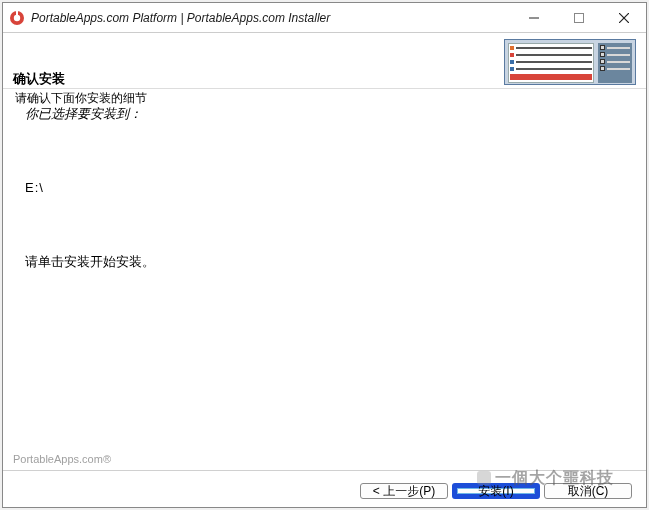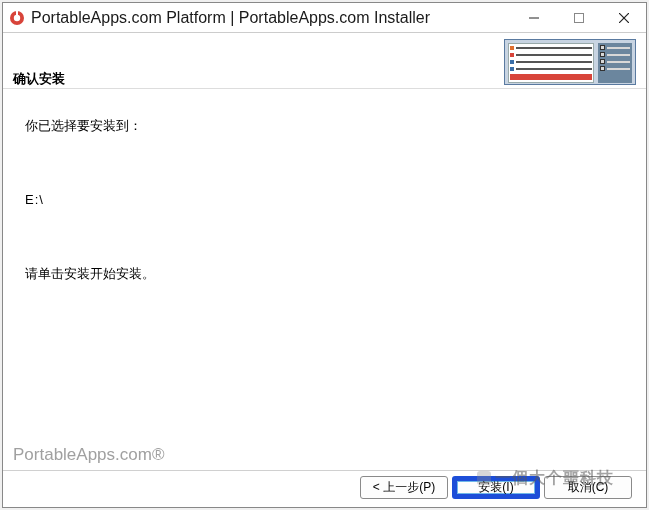--- a/index.html
+++ b/index.html
@@ -6,21 +6,21 @@
   html, body { width: 649px; height: 510px; font-family: "Microsoft YaHei", "Segoe UI", Tahoma, sans-serif; background: #f0f0f0; }
   .window {
     width: 645px; height: 506px; margin: 2px; background: #fff;
     border: 1px solid #888; position: relative; display: flex; flex-direction: column;
   }
   .titlebar {
     height: 30px; display: flex; align-items: center; padding-left: 6px;
     background: #fff; border-bottom: 1px solid #ccc;
   }
   .titlebar-icon { width: 16px; height: 16px; margin-right: 6px; }
-  .titlebar-title { font-size: 16px; color: #1a1a1a; flex: 1; }
+  .titlebar-title { font-size: 12px; color: #1a1a1a; flex: 1; font-style: italic; }
   .win-controls { display: flex; height: 100%; }
   .win-btn { width: 45px; height: 100%; display: flex; align-items: center; justify-content: center; color: #333; }
   .win-btn svg { width: 10px; height: 10px; }
 
   .header {
     height: 56px; background: #fff; border-bottom: 1px solid #ddd;
     display: flex; align-items: flex-start; padding: 6px 10px; position: relative;
   }
   .header-text { flex: 1; }
   .header-title { font-size: 13px; font-weight: bold; color: #000; margin-top: 31px; }
@@ -42,35 +42,35 @@
     display: flex; flex-direction: column; padding: 2px;
   }
   .panel-right .rrow { display: flex; align-items: center; margin-bottom: 2px; }
   .panel-right .rbox { width: 5px; height: 5px; background: #d8d8d8; border: 0.5px solid #333; margin-right: 2px; }
   .panel-right .rtxt { height: 2px; flex: 1; background: #d8d8d8; }
 
   .content {
     flex: 1; padding: 12px 22px; font-size: 13px; color: #000; background: #fff;
   }
   .content p { line-height: 1.4; }
-  .p-chosen { margin-top: 16px; }
+  .p-chosen { margin-top: 4px; font-style: italic; }
   .p-path { margin-top: 56px; letter-spacing: 1px; }
   .p-click { margin-top: 56px; }
 
   .footer-brand {
-    position: absolute; left: 10px; bottom: 42px; font-size: 17px; color: #a0a0a0;
+    position: absolute; left: 10px; bottom: 42px; font-size: 11px; color: #a0a0a0;
   }
   .footer-sep {
     position: absolute; left: 0; right: 0; bottom: 36px; height: 1px; background: #d0d0d0;
   }
   .buttons {
     position: absolute; right: 14px; bottom: 8px; display: flex; gap: 4px;
   }
   .btn {
-    height: 23px; min-width: 88px; padding: 0 10px; font-size: 12px;
+    height: 16px; min-width: 88px; padding: 0 10px; font-size: 12px;
     background: #fdfdfd; border: 1px solid #8a8a8a; border-radius: 3px;
     display: flex; align-items: center; justify-content: center; color: #000;
   }
   .btn.primary { border: 5px solid #1d4ed8; box-shadow: inset 0 0 0 1px #6fb7e8; }
 
   .watermark {
     position: absolute; right: 32px; bottom: 18px; font-size: 16px; color: rgba(90,90,90,0.55);
     font-weight: 700; pointer-events: none; letter-spacing: 1px;
   }
   .watermark .wm-icon { display:inline-block; width:14px;height:14px; border-radius:3px; background: rgba(140,140,140,0.35); vertical-align: -2px; margin-right:4px;}
@@ -105,20 +105,21 @@
             <line x1="0" y1="0" x2="10" y2="10" stroke="#222" stroke-width="1.2"></line>
             <line x1="10" y1="0" x2="0" y2="10" stroke="#222" stroke-width="1.2"></line>
           </svg>
         </div>
     </div>
   </div>
 
   <div class="header">
     <div class="header-text">
       <div class="header-title">确认安装</div>
+      <div class="header-sub">请确认下面你安装的细节</div>
     </div>
     <div class="header-img">
       <div class="panel-left">
         <div class="row">
             <span class="sq" style="background:#e07030"></span>
             <span class="ln"></span>
           </div>
         <div class="row">
             <span class="sq" style="background:#d8443a"></span>
             <span class="ln"></span>

